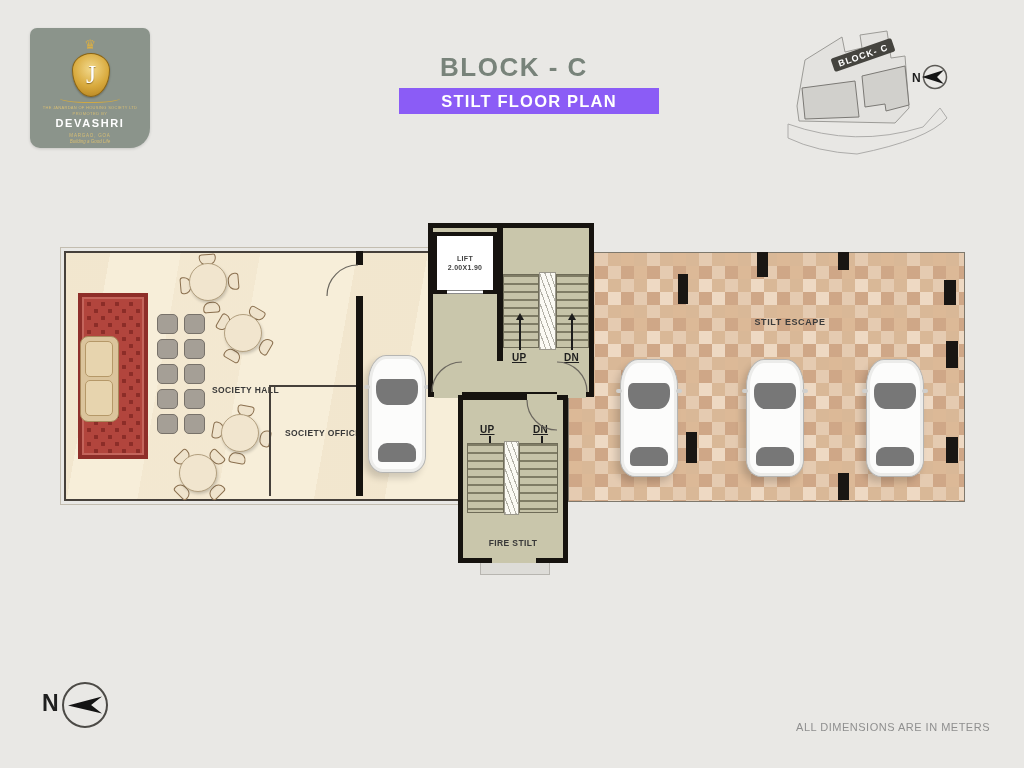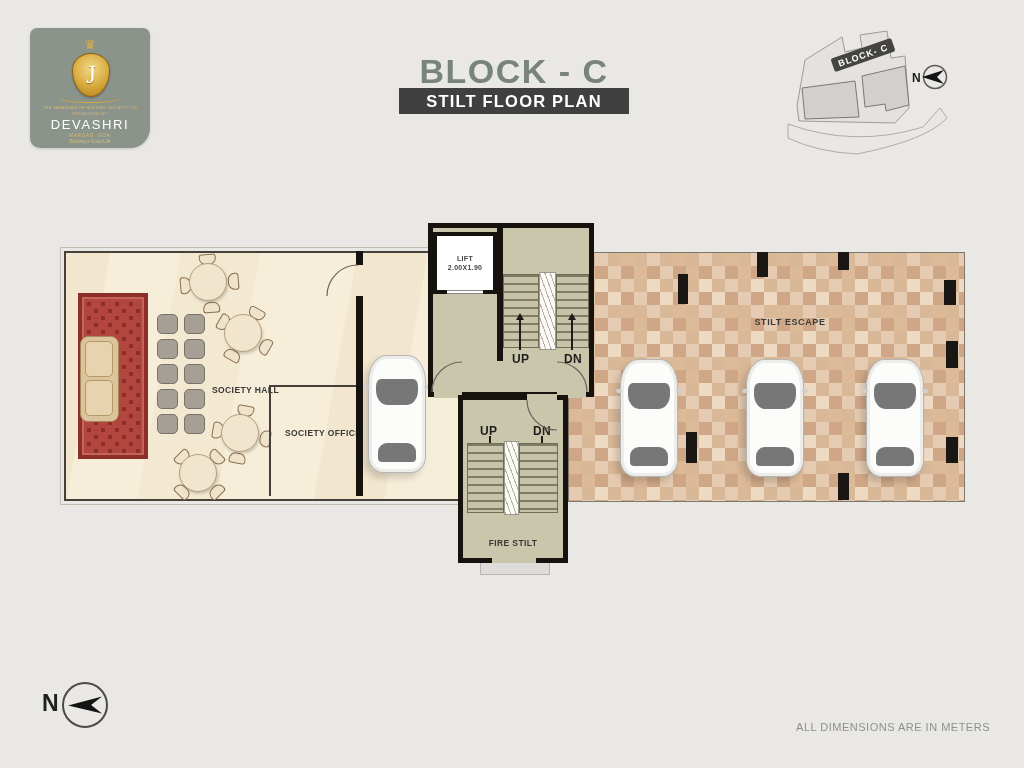--- a/index.html
+++ b/index.html
@@ -17,27 +17,27 @@
   .logo *{position:absolute;left:0;width:100%;text-align:center;}
   .logo .crown{top:10px;font-size:13px;color:#d9ae45;line-height:13px;}
   .logo .shield{left:42px;top:25px;width:36px;height:42px;text-align:center;
         background:radial-gradient(circle at 50% 35%, #f2d98c 0%, #d8a93c 55%, #b07e1d 100%);
         border:1px solid #8a6414;border-radius:50% 50% 50% 50%/38% 38% 62% 62%;
         box-shadow:0 1px 2px rgba(0,0,0,.3);}
   .logo .shield span{position:static;font-family:"Liberation Serif",serif;font-size:26px;line-height:42px;color:#fff;text-shadow:0 1px 1px rgba(90,60,0,.6);}
   .logo .laurel{left:30px;top:66px;width:60px;height:8px;border-bottom:1px solid #cfa843;border-radius:50%;}
   .logo .tiny1{top:77px;font-size:4px;color:#d6bd74;letter-spacing:.3px;}
   .logo .tiny2{top:83px;font-size:4px;color:#d6bd74;letter-spacing:.5px;}
-  .logo .brand{top:89px;font-size:13px;font-weight:normal;color:#fff;letter-spacing:1.6px;}
+  .logo .brand{top:89px;font-size:11px;font-weight:bold;color:#fff;letter-spacing:1.6px;}
   .logo .tiny3{top:105px;font-size:4.5px;color:#d6bd74;letter-spacing:.8px;}
   .logo .tiny4{top:111px;font-size:4.5px;color:#d6bd74;font-style:italic;}
 
-  .title{left:400px;top:52px;width:228px;text-align:center;font-size:34px;font-weight:bold;
+  .title{left:400px;top:52px;width:228px;text-align:center;font-size:26px;font-weight:bold;
          color:#78837a;letter-spacing:1.5px;}
-  .subtitle{left:399px;top:88px;width:230px;height:26px;line-height:26px;background:#404040;
+  .subtitle{left:399px;top:88px;width:260px;height:26px;line-height:26px;background:#8b5cf6;
          color:#fff;text-align:center;font-size:16.5px;font-weight:bold;letter-spacing:1.2px;}
 
   
   .hall{left:64px;top:251px;width:398px;height:246px;
         background:#f7eed9;
         background-image:linear-gradient(100deg, rgba(198,162,112,.10) 0 10%, transparent 10% 26%,
           rgba(198,162,112,.08) 26% 44%, transparent 44% 66%, rgba(198,162,112,.10) 66% 82%, transparent 82%);
         border:2px solid #46403a;outline:1px solid #c3bdb0;outline-offset:3px;}
   .parking{left:568px;top:252px;width:395px;height:248px;border:1.5px solid #7e786c;
         background-color:#e5cbb1;
@@ -73,21 +73,21 @@
   .thinwall{background:#46403a;}
 
   
   .liftbox{left:433px;top:232px;width:64px;height:62px;background:#fff;border:4px solid #16130f;box-sizing:border-box;
         display:flex;flex-direction:column;align-items:center;justify-content:center;}
   .liftbox span{font-size:7px;font-weight:bold;color:#3f3f3f;letter-spacing:.3px;line-height:9px;}
   .liftdoor{left:447px;top:290px;width:36px;height:4px;background:#fff;border-top:1px solid #8a8a8a;border-bottom:1px solid #8a8a8a;box-sizing:border-box;}
   .flight{background:repeating-linear-gradient(180deg,#7f7c65 0 2px,#c6c3a8 2px 8px);border:1px solid #6f6c58;box-sizing:border-box;}
   .divider{background:#fbfaf4;border:1px solid #9b988c;box-sizing:border-box;
         background-image:repeating-linear-gradient(70deg, rgba(120,118,105,.55) 0 1px, transparent 1px 5px);}
-  .slabel{font-size:12px;font-weight:bold;color:#1e1e1e;letter-spacing:.3px;}
+  .slabel{font-size:10px;font-weight:bold;color:#1e1e1e;letter-spacing:.3px;text-decoration:underline;}
   .arr{width:2px;background:#1c1c1c;}
   .arr:after{content:'';position:absolute;left:-3px;width:0;height:0;border-left:4px solid transparent;border-right:4px solid transparent;}
   .arr.up:after{top:-7px;border-bottom:7px solid #1c1c1c;}
   .arr.dn:after{bottom:-7px;border-top:7px solid #1c1c1c;}
   .gap{background:#c9c6ab;}
 
   
   .col{background:#191613;}
   .plabel{font-size:9px;font-weight:bold;color:#3b3b3b;letter-spacing:.6px;}
 

